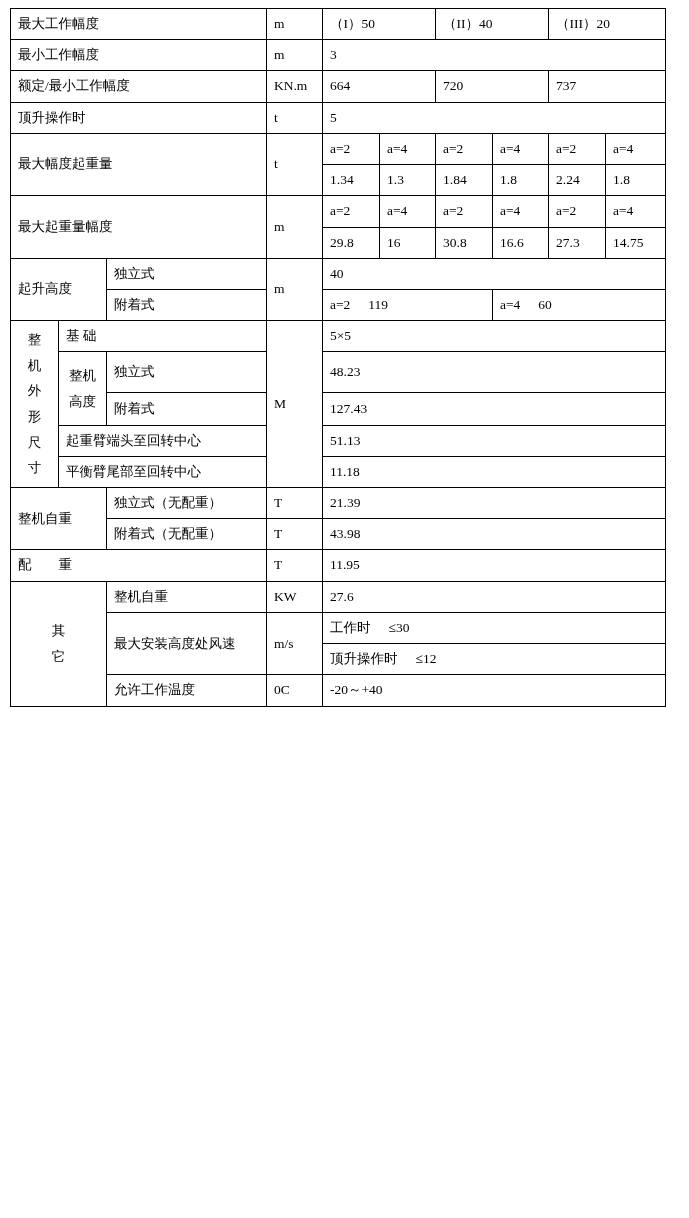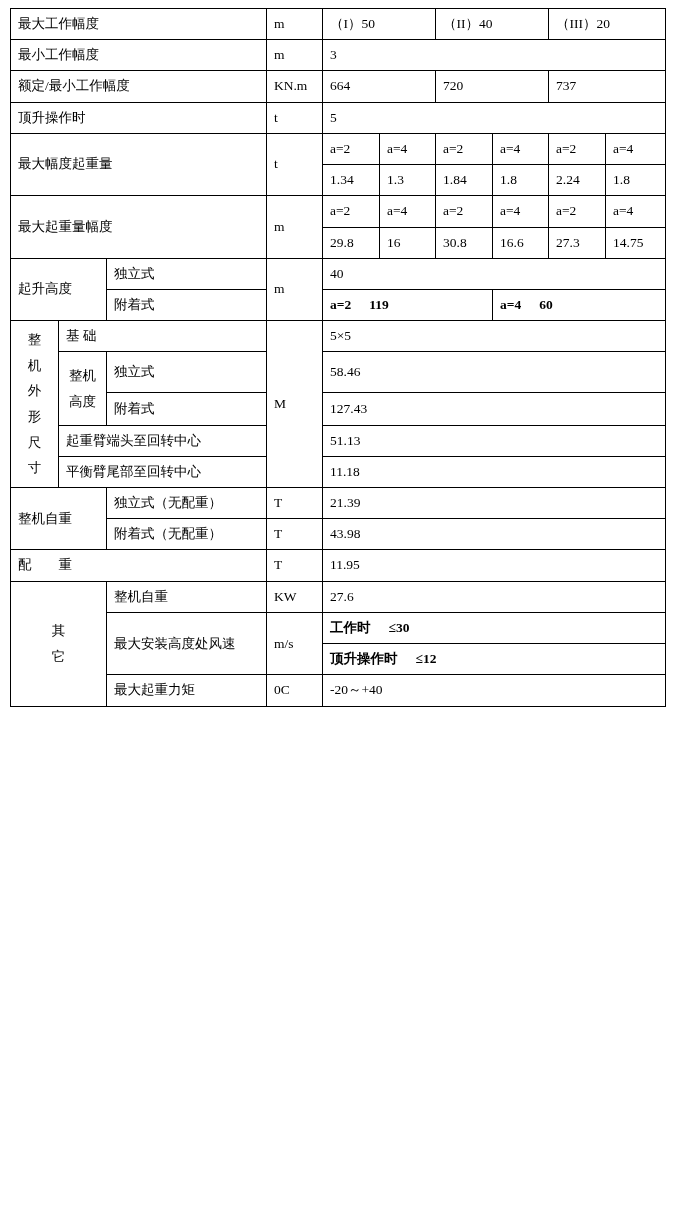--- a/index.html
+++ b/index.html
@@ -45,21 +45,21 @@
   .vstack span {
     display: block;
     line-height: 1.9;
   }
   td.unit {
     text-align: left;
   }
   td.num {
     text-align: left;
   }
-  .nowrap { white-space: nowrap; font-weight: bold; }
+  .nowrap { white-space: nowrap; }
   .sp { display: inline-block; width: 18px; }
 </style>
 </head>
 <body>
 
 <table id="spec-table">
   <colgroup>
     <col style="width:48px">
     <col style="width:48px">
     <col style="width:52px">
@@ -168,21 +168,21 @@
     <td colspan="6" class="num">5×5</td>
   </tr>
   <tr>
     <td rowspan="2" class="vertical-label">
       <div class="vstack">
         <span>整机</span>
         <span>高度</span>
       </div>
     </td>
     <td colspan="2" class="vcenter-text">独立式</td>
-    <td colspan="6" class="num">58.46</td>
+    <td colspan="6" class="num">48.23</td>
   </tr>
   <tr>
     <td colspan="2" class="vcenter-text">附着式</td>
     <td colspan="6" class="num">127.43</td>
   </tr>
   <tr>
     <td colspan="3" class="vcenter-text">起重臂端头至回转中心</td>
     <td colspan="6" class="num">51.13</td>
   </tr>
   <tr>
@@ -221,18 +221,18 @@
   </tr>
   <tr>
     <td colspan="2" rowspan="2" class="vcenter-text">最大安装高度处风速</td>
     <td rowspan="2" class="unit">m/s</td>
     <td colspan="6" class="num nowrap"><span>工作时</span><span class="sp"></span><span>≤30</span></td>
   </tr>
   <tr>
     <td colspan="6" class="num nowrap"><span>顶升操作时</span><span class="sp"></span><span>≤12</span></td>
   </tr>
   <tr>
-    <td colspan="2" class="vcenter-text">最大起重力矩</td>
+    <td colspan="2" class="vcenter-text">允许工作温度</td>
     <td class="unit">0C</td>
     <td colspan="6" class="num">-20～+40</td>
   </tr>
 </tbody>
   </table>
 
 </body></html>

